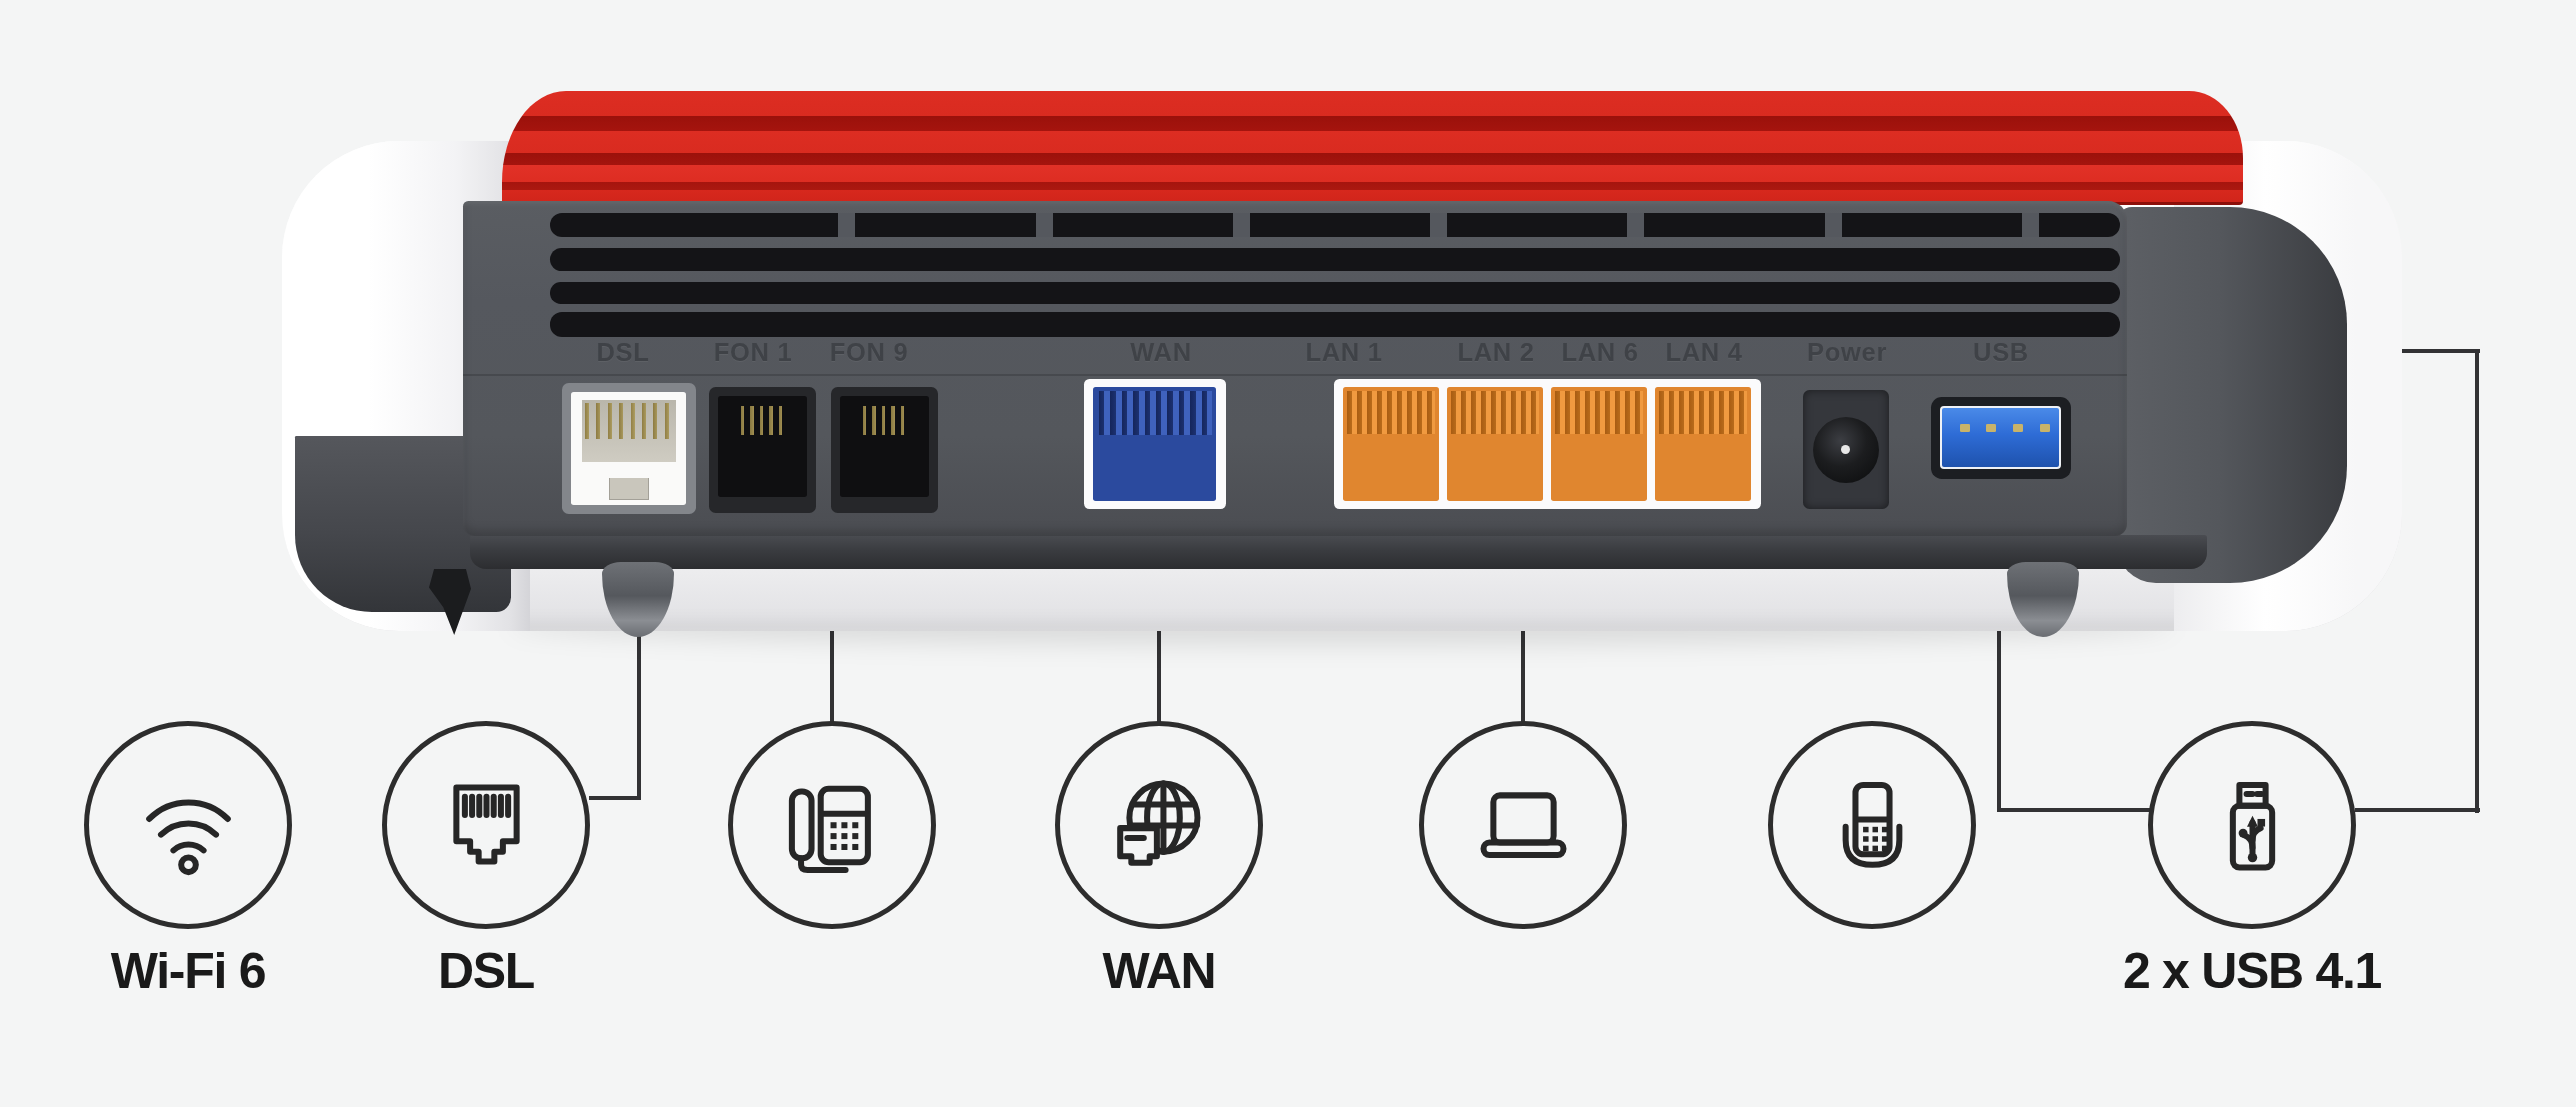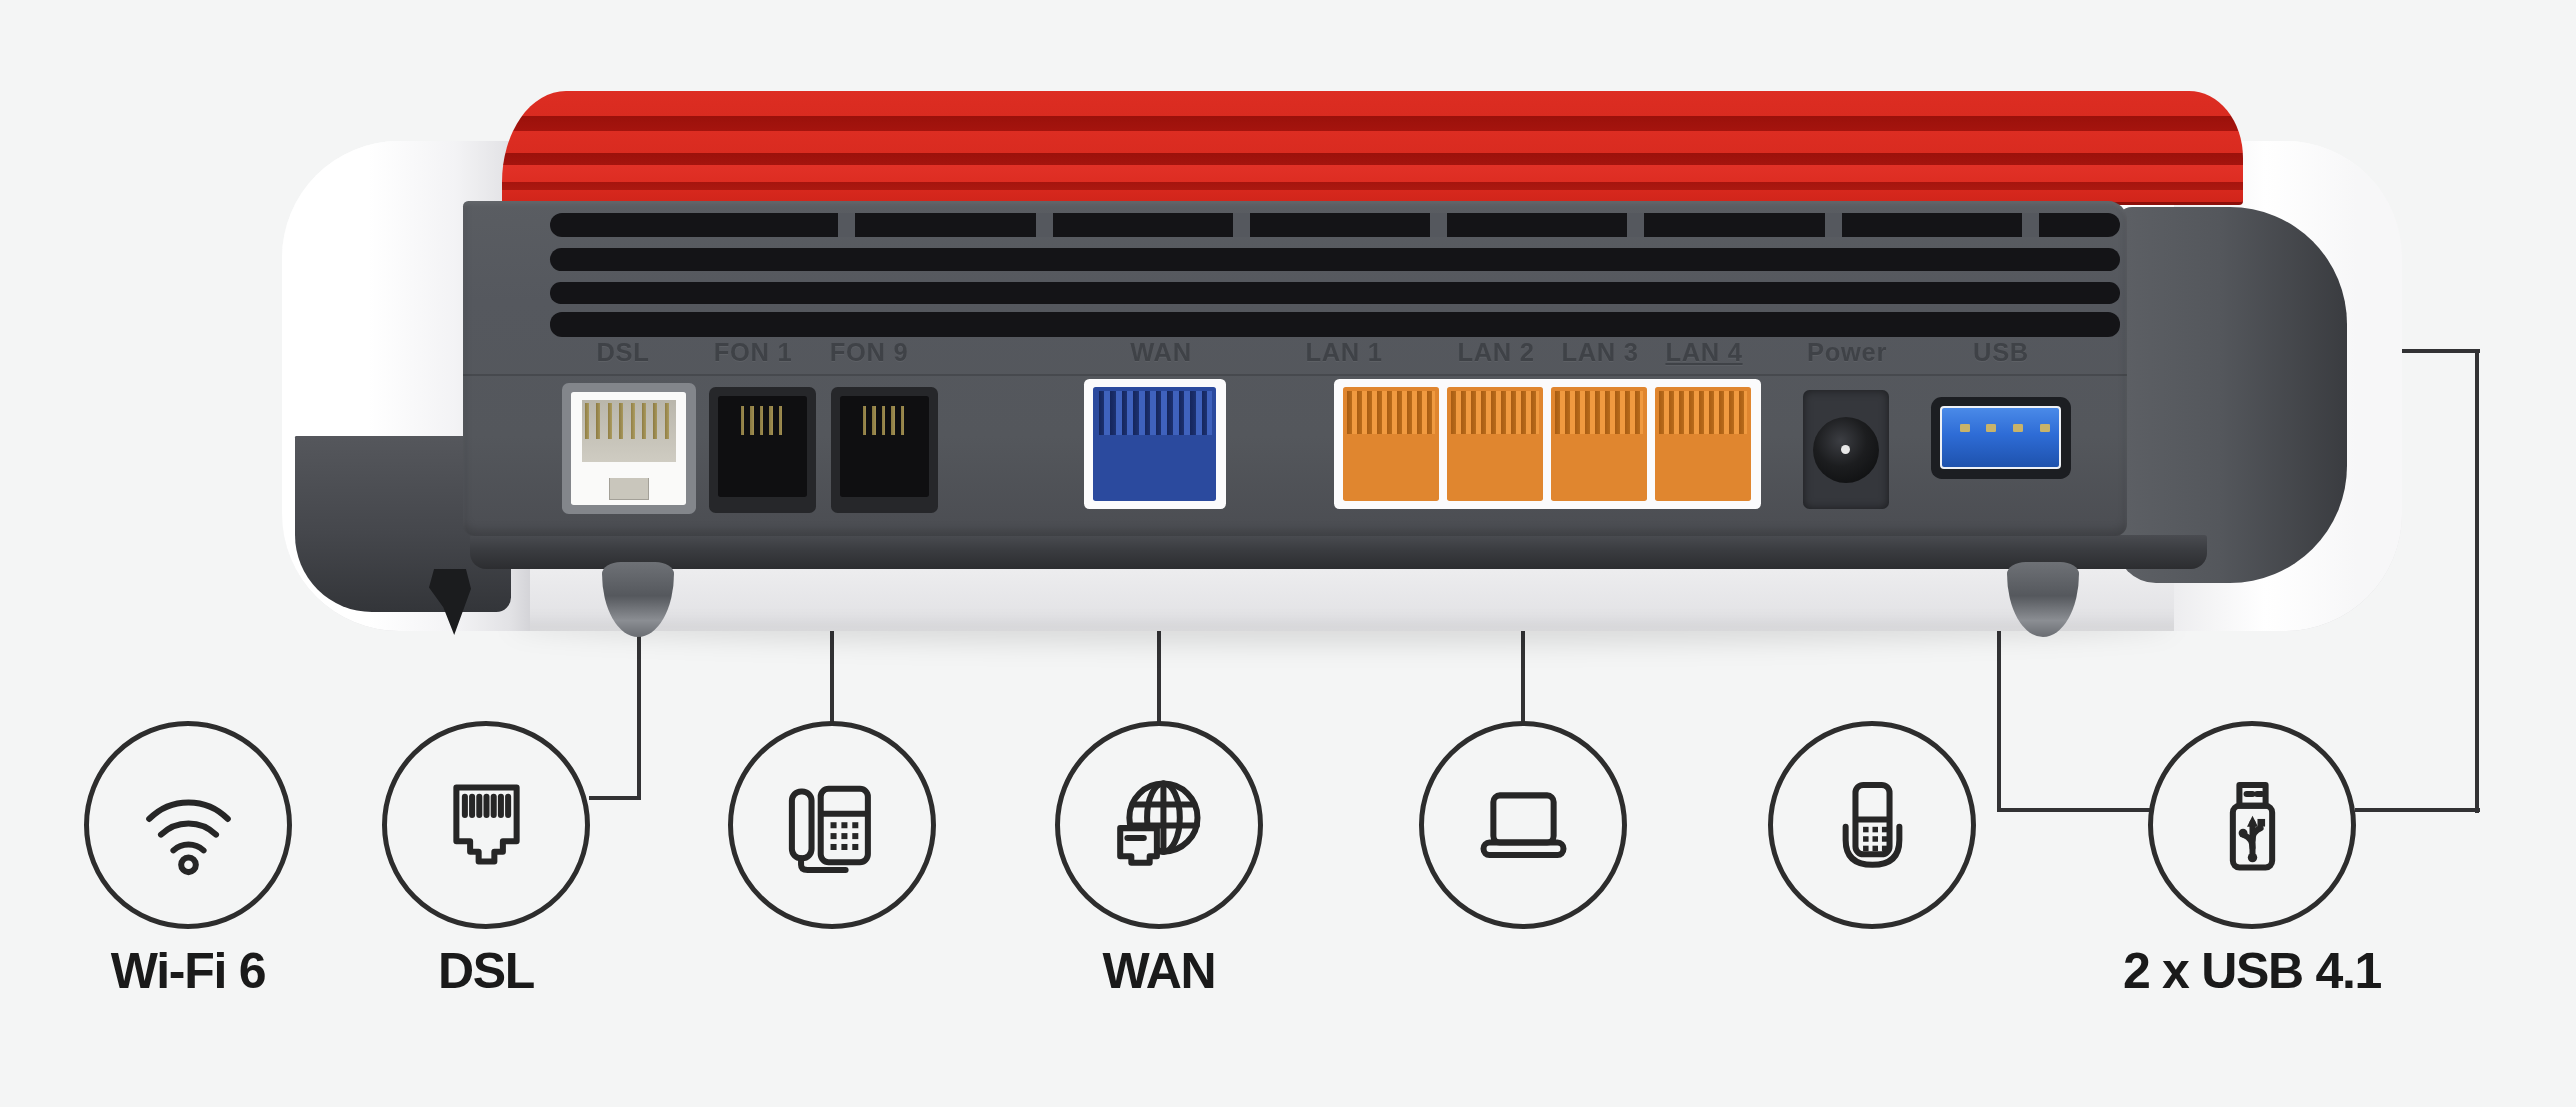--- a/index.html
+++ b/index.html
@@ -154,22 +154,22 @@
     <div class="vent v2"></div>
     <div class="vent v3"></div>
     <div class="vent v4"></div>
 
     <div class="port-label" style="left:160px;">DSL</div>
     <div class="port-label" style="left:290px;">FON 1</div>
     <div class="port-label" style="left:406px;">FON 9</div>
     <div class="port-label" style="left:698px;">WAN</div>
     <div class="port-label" style="left:881px;">LAN 1</div>
     <div class="port-label" style="left:1033px;">LAN 2</div>
-    <div class="port-label" style="left:1137px;">LAN 3</div>
-    <div class="port-label" style="left:1241px;text-decoration:underline;">LAN 4</div>
+    <div class="port-label" style="left:1137px;">LAN 6</div>
+    <div class="port-label" style="left:1241px;">LAN 4</div>
     <div class="port-label" style="left:1384px;">Power</div>
     <div class="port-label" style="left:1538px;">USB</div>
     <div class="seam"></div>
 
     <div class="dsl-frame">
       <div class="dsl-inner">
         <div class="dsl-metal">
           <div class="dsl-pins"></div>
         </div>
         <div class="dsl-tab"></div>

